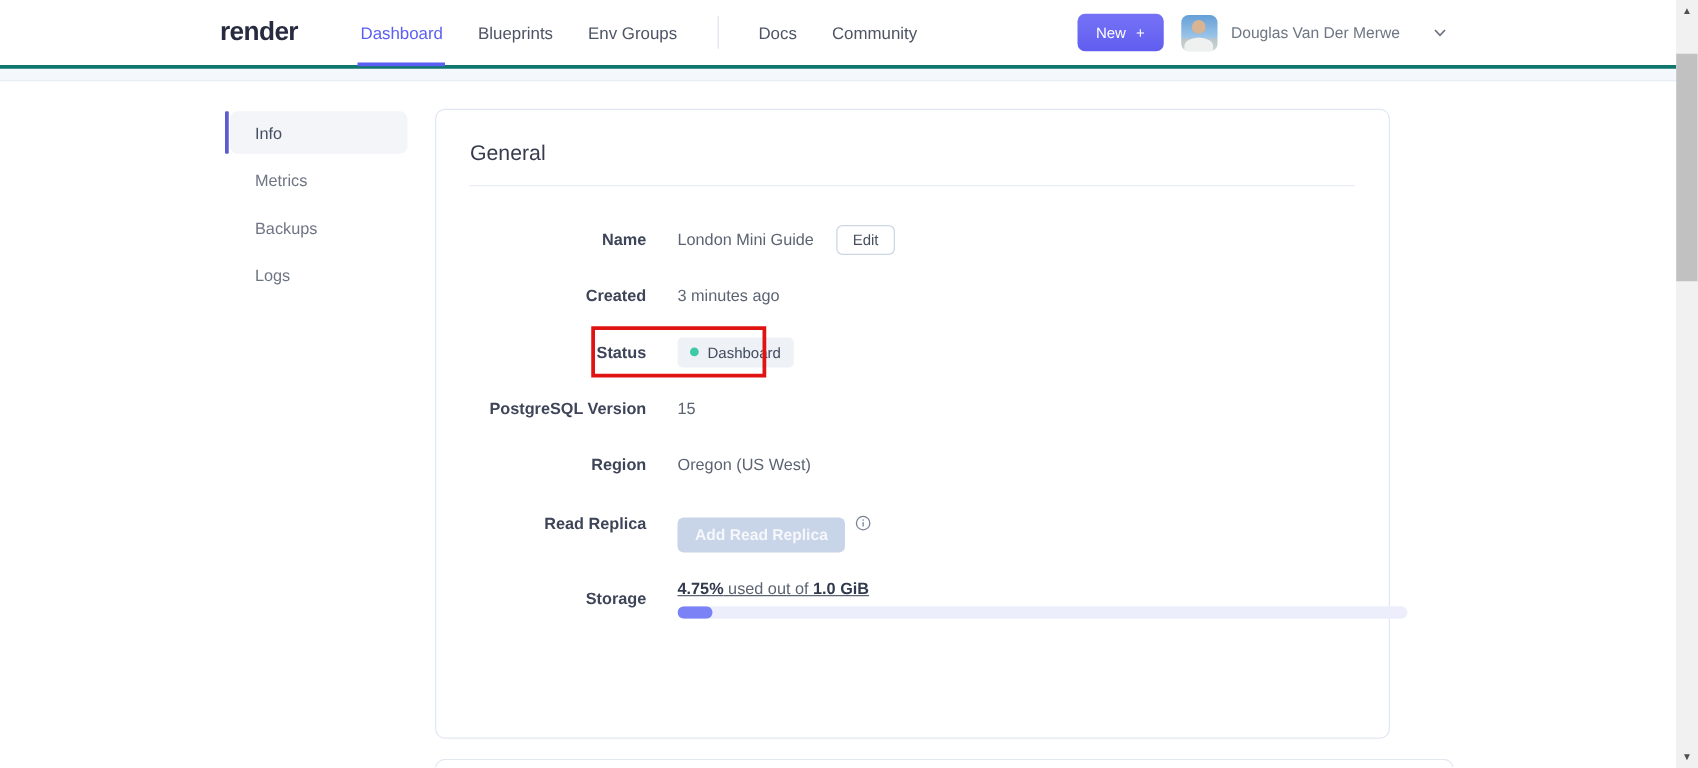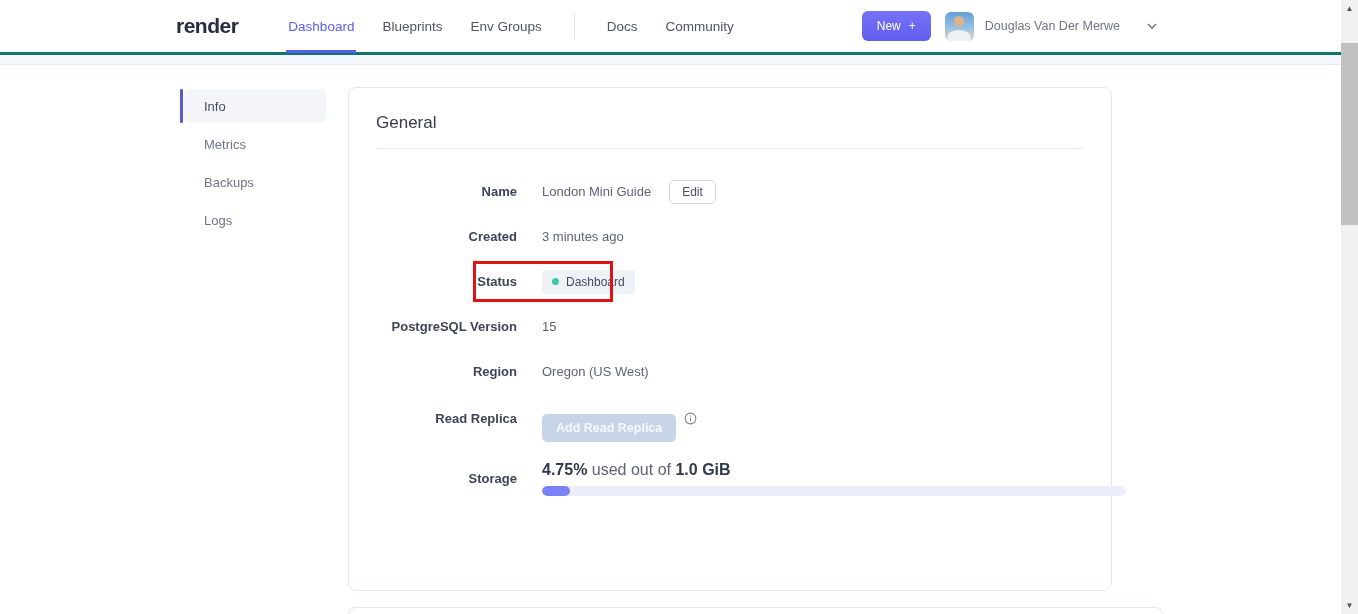--- a/index.html
+++ b/index.html
@@ -63,21 +63,21 @@
                   border-radius:4px; padding:5px 10px; font-size:12px; color:#414a5d; }
   .status-dot { width:7px; height:7px; border-radius:50%; background:#3ec9a7; }
   .annotation-box { position:absolute; left:97px; top:2px; width:140px; height:41px;
                     border:3px solid #e01313; pointer-events:none; }
 
   .disabled-button { background:#c8d4e8; color:rgba(255,255,255,0.82); border:none; border-radius:5px;
                      padding:7px 14px; font-size:12.5px; font-weight:600; cursor:not-allowed; font-family:inherit;margin-top:20px; }
 
   .storage-row { margin-top:14px; }
   .storage-value { display:block; }
-  .storage-text { font-size:16px; color:#5c6472; }
+  .storage-text { font-size:13px; color:#5c6472;text-decoration:underline; }
   .storage-text b { color:#323a4d; }
   .storage-bar { margin-top:7px; width:584px; height:10px; background:#eceefb; border-radius:6px; overflow:hidden; }
   .storage-fill { height:100%; background:#7b82f5; border-radius:6px; min-width:10px; }
 
   .card2-sliver { margin-top:16px; width:815px; height:8px; background:#fff;
                   border:1px solid #e2e8f2; border-bottom:none; border-radius:8px 8px 0 0; }
 
   
   .scrollbar { position:fixed; top:0; right:0; width:17px; height:614px; background:#f1f1f1; z-index:20; }
   .scroll-arrow { position:absolute; left:0; width:17px; height:17px; display:flex; align-items:center;

